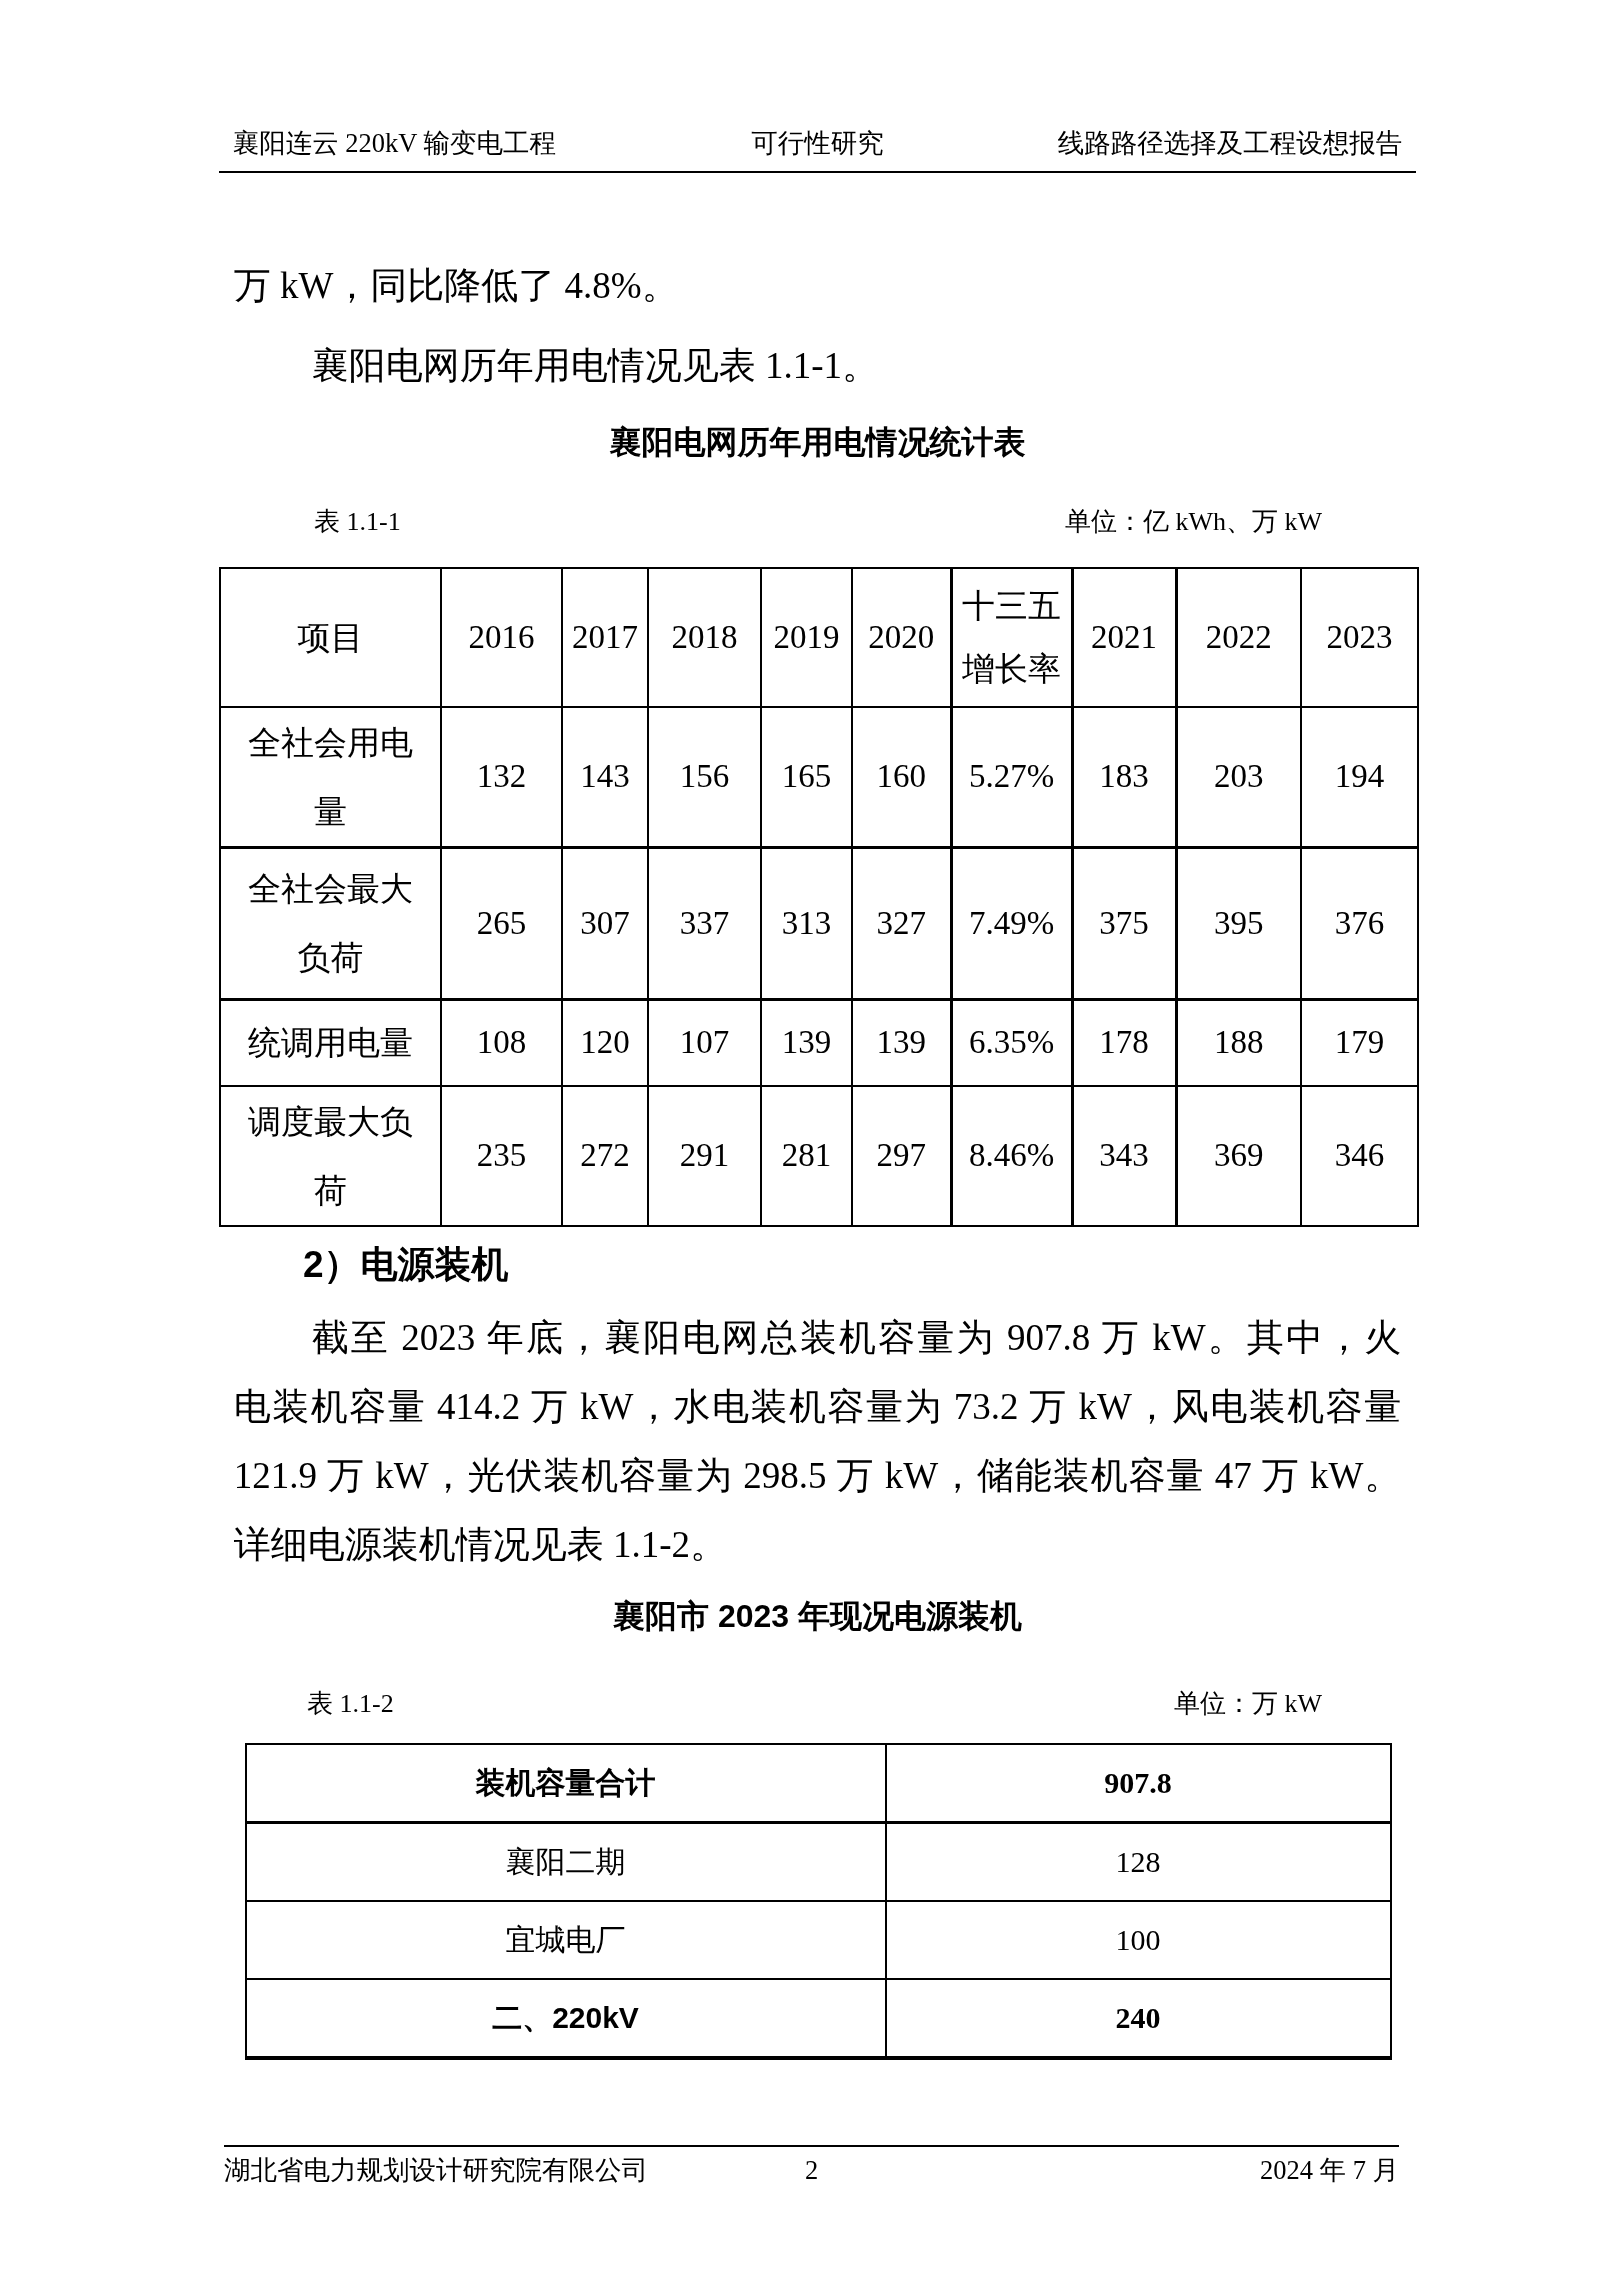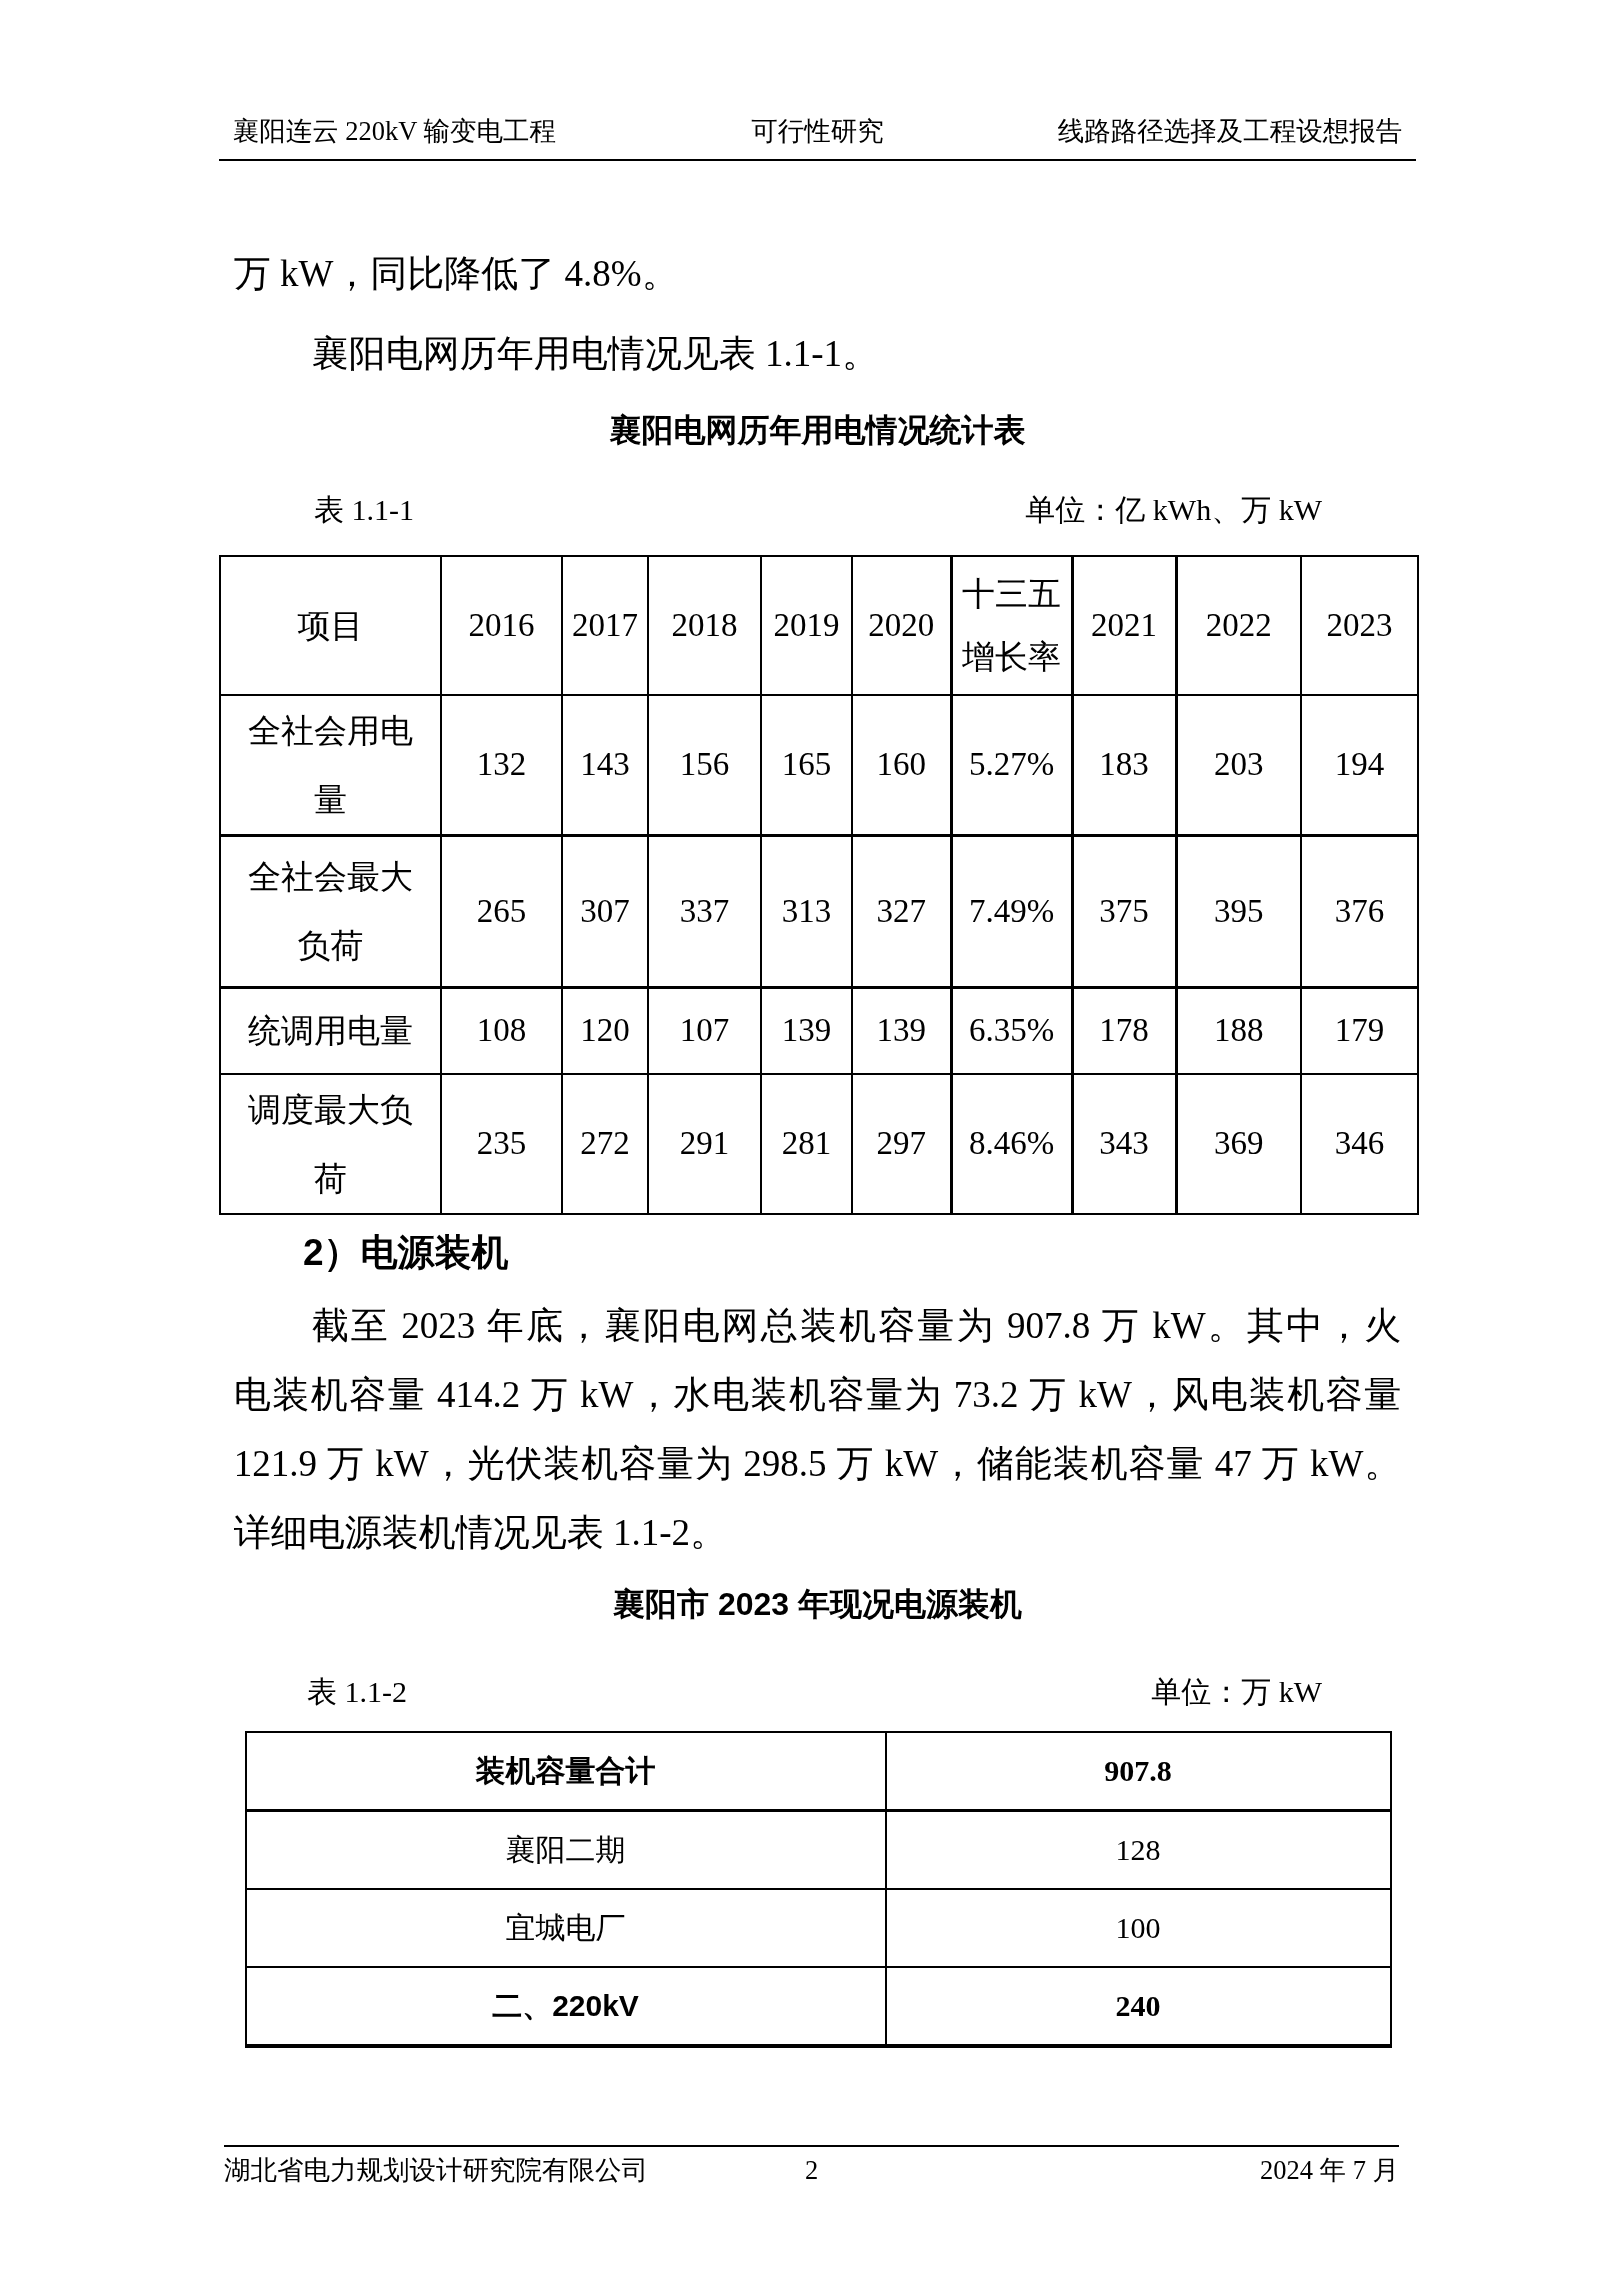--- a/index.html
+++ b/index.html
@@ -1,21 +1,21 @@
 <!DOCTYPE html>
 <html><head>
 <meta charset="utf-8">
 <style>
   html,body { margin:0; padding:0; }
   body {
     width:1621px; height:2293px; position:relative; overflow:hidden;
     background:#ffffff; color:#000000;
     font-family:"Liberation Serif","DejaVu Serif",serif;
   }
-  .content { position:absolute; left:219px; top:0; width:1197px; }
+  .content { position:absolute; left:219px; top:12px; width:1197px; }
 
   
   .hdr {
     margin-top:116px; padding:0 13.7px 11.8px 13.7px;
     border-bottom:2.9px solid #000;
     font-size:26.5px; line-height:31px;
     display:flex; justify-content:space-between; position:relative;
   }
   .hdr-center { position:absolute; left:50%; transform:translateX(-50%); }
 
@@ -25,21 +25,21 @@
   .p2 { margin-top:35px; text-indent:78px; }
 
   .tbl-title {
     margin-top:37px; text-align:center;
     font-size:32px; line-height:35px; font-weight:bold;
     font-family:"Liberation Sans","DejaVu Sans",sans-serif;
   }
   .tbl-title.second { margin-top:19.6px; }
   .cap {
     margin-top:46px; display:flex; justify-content:space-between;
-    font-size:30px; line-height:31px; padding:0 94px 0 95px;
+    font-size:26px; line-height:31px; padding:0 94px 0 95px;
   }
   .cap.second { margin-top:54px; padding:0 94px 0 88px; }
 
   
   table.t1 {
     margin-top:30px; width:1197px;
     border-collapse:collapse; table-layout:fixed; text-align:center;
   }
   .t1 th, .t1 td {
     border:2px solid #000; padding:0; font-size:33px; font-weight:normal;

